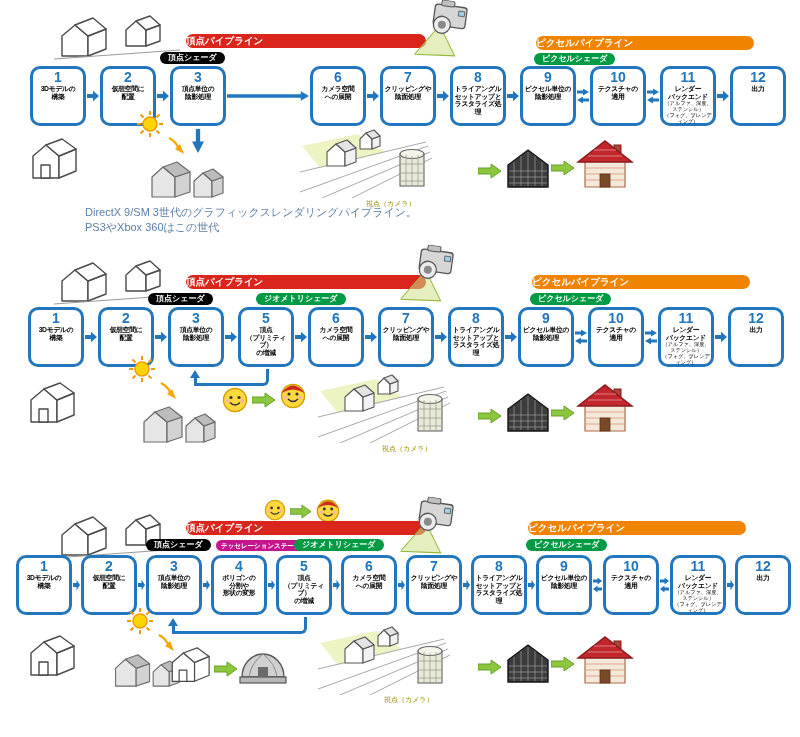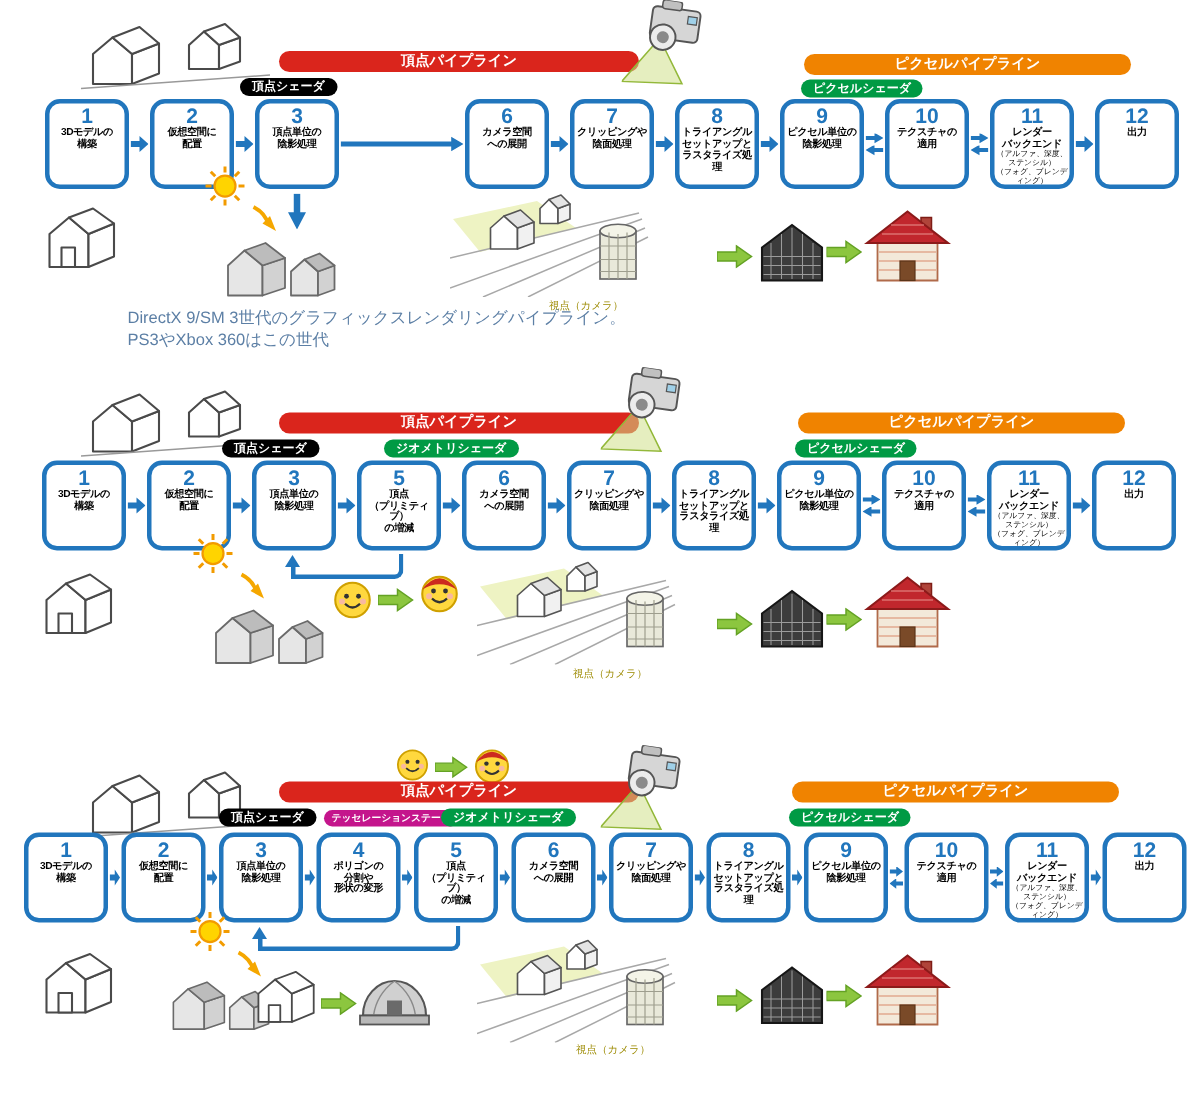--- a/index.html
+++ b/index.html
@@ -1,20 +1,20 @@
 <!DOCTYPE html>
 <html><head>
 <meta charset="utf-8">
 <title>Rendering Pipeline Diagram</title>
 <style>
   html,body{margin:0;padding:0;background:#fff;}
   body{width:800px;height:737px;overflow:hidden;font-family:"Liberation Sans",sans-serif;position:relative;}
   .row{position:relative;width:800px;}
   .r1{height:245px}.r2{height:250px}.r3{height:242px}
-  .banner{position:absolute;box-sizing:border-box;height:14px;line-height:14px;color:#fff;font-weight:700;text-align:center;border-radius:7px;white-space:nowrap;}
+  .banner{position:absolute;box-sizing:border-box;height:14px;line-height:14px;color:#fff;font-weight:700;border-radius:7px;white-space:nowrap;}
   .banner.big{width:240px;font-size:9.5px;}
   .banner.pix{width:218px;}
   .banner.sm{font-size:8px;height:12px;line-height:12px;padding:0 8px;border-radius:6px;width:auto;}
   .banner.xs{font-size:6.5px;height:11px;line-height:11px;padding:0 5px;border-radius:6px;width:auto;}
   .red{background:#da251c}.orange{background:#f08300}.blu{background:#000000}.grn{background:#009a44}.mag{background:#c4158c}
   .stages{position:absolute;display:flex;align-items:center;}
   .box{box-sizing:border-box;width:56px;height:60px;border:3px solid #2176bd;border-radius:10px;background:#fff;display:flex;flex-direction:column;align-items:center;justify-content:flex-start;flex:none;padding-top:1px;}
   .num{font-size:14px;font-weight:700;color:#2176bd;line-height:15px;}
   .lbl{font-size:6.8px;line-height:7.6px;text-align:center;white-space:pre-line;color:#000;font-weight:700;letter-spacing:-0.3px;}
   .sub{font-size:5.2px;line-height:6px;text-align:center;white-space:pre-line;color:#000;}

